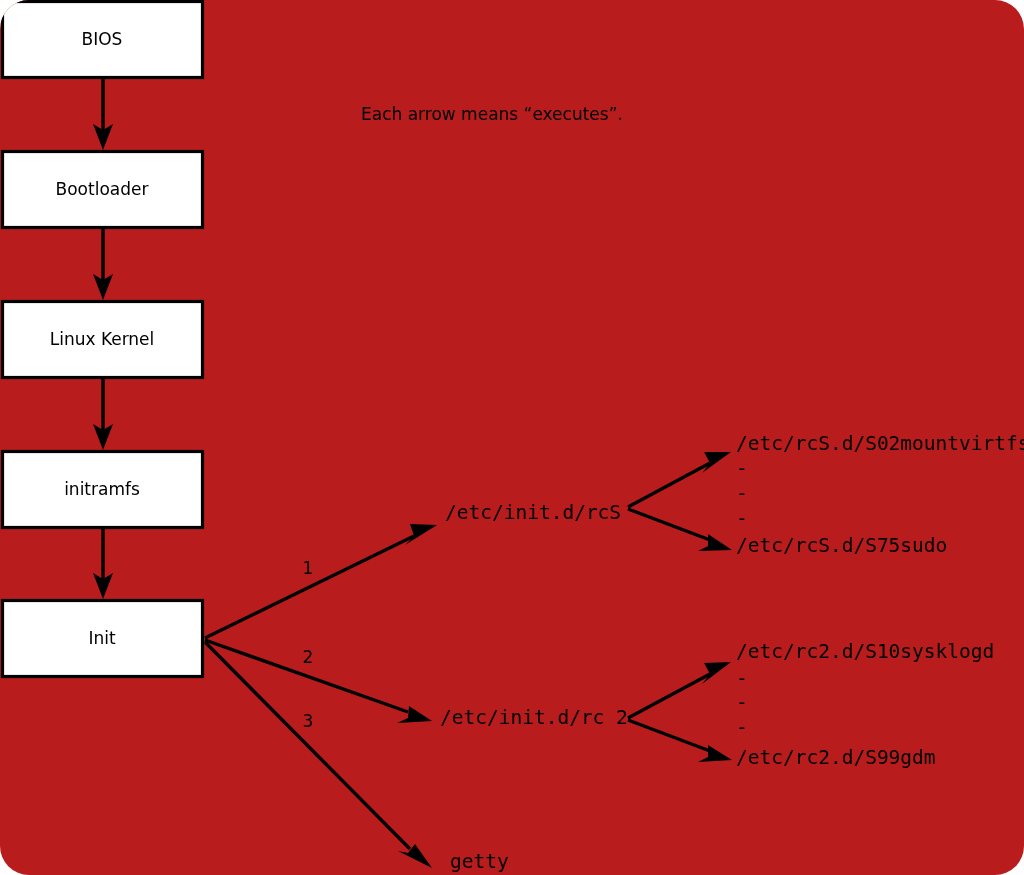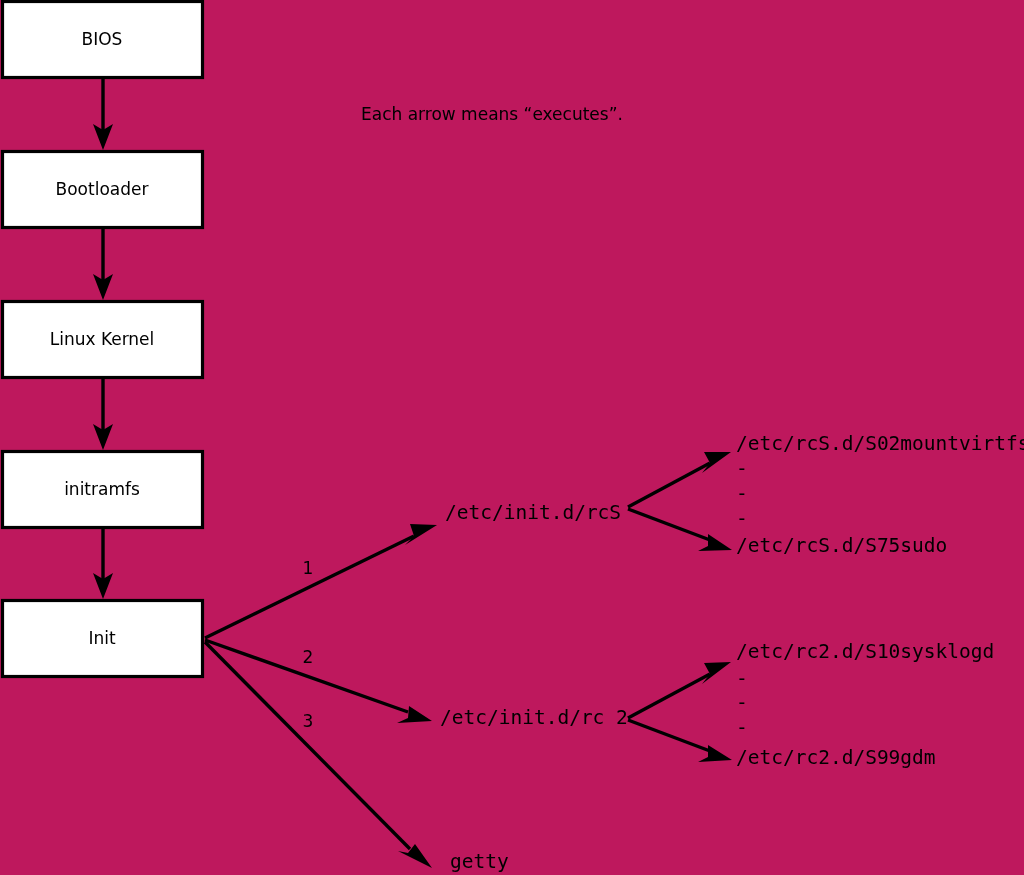--- a/index.html
+++ b/index.html
@@ -4,23 +4,24 @@
 <style>
   html, body {
     margin: 0;
     padding: 0;
     background: #ffffff;
   }
   #diagram-root {
     position: relative;
     width: 1024px;
     height: 875px;
-    background: #be185d;
+    background: #b91c1c;
     overflow: hidden;
     font-family: "Liberation Sans", sans-serif;
+    border-radius: 29px;
   }
   #boot-svg {
     position: absolute;
     left: 0;
     top: 0;
     width: 1024px;
     height: 875px;
     display: block;
   }
   .box-label {

